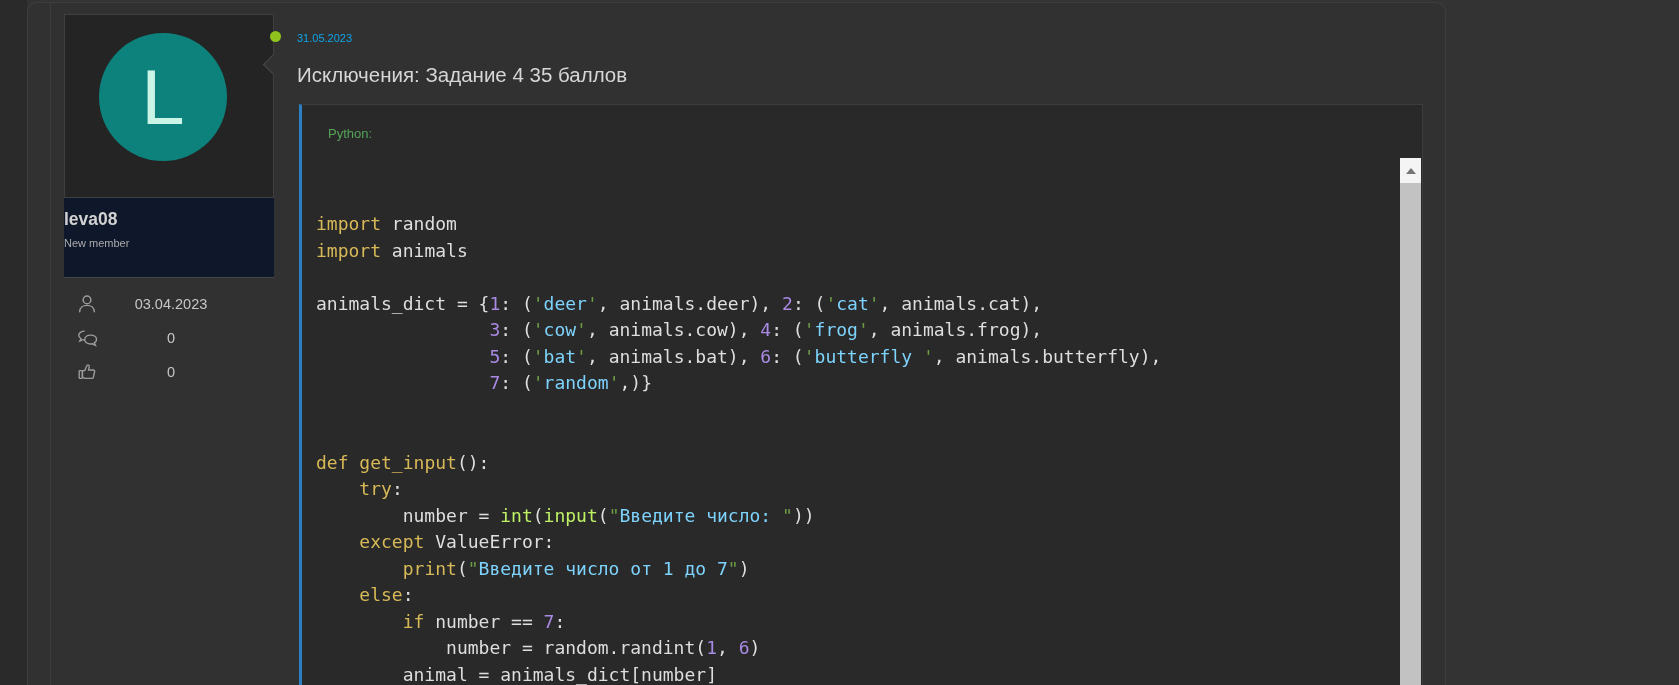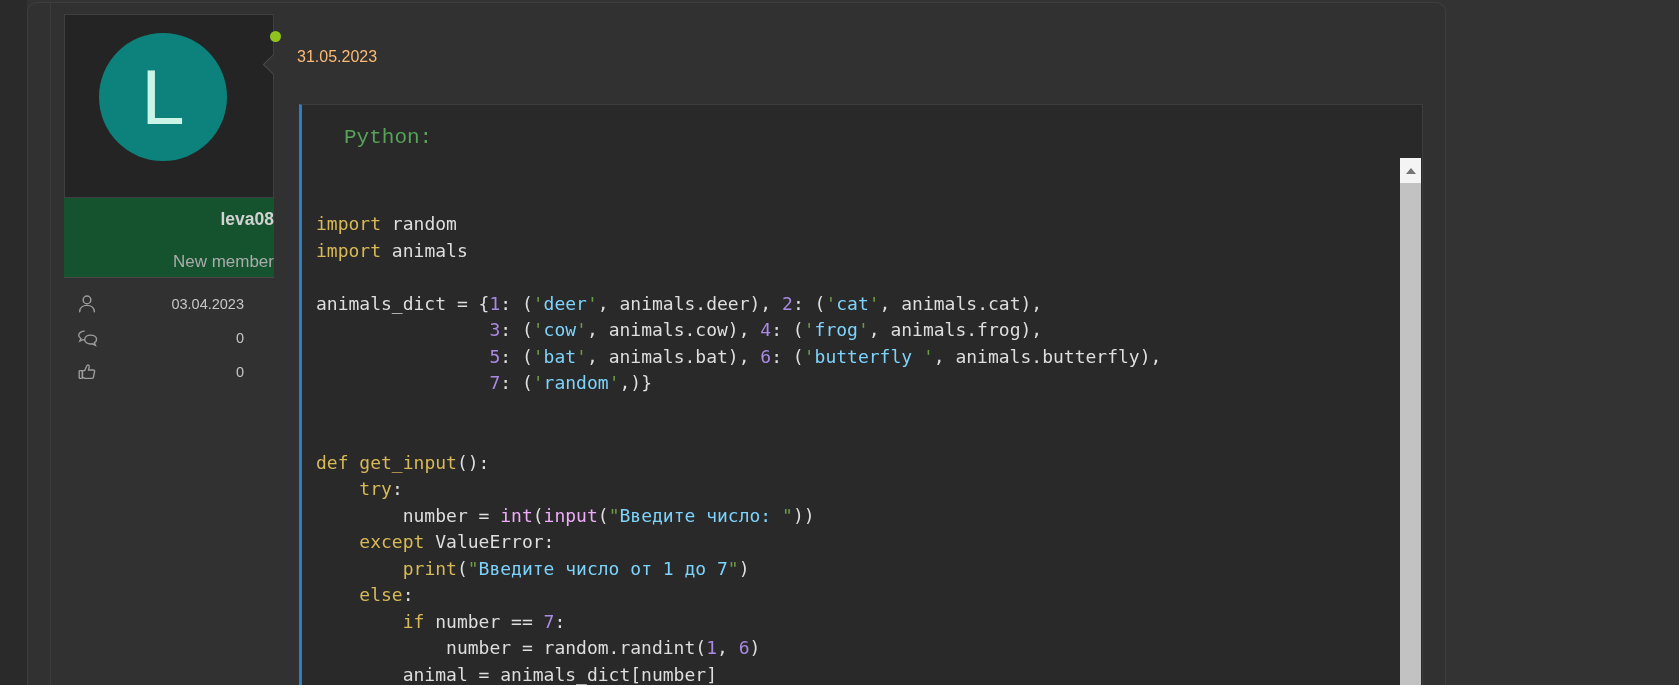--- a/index.html
+++ b/index.html
@@ -27,51 +27,51 @@
     font-size:78px;font-weight:300;line-height:1;
   }
   .online-dot{position:absolute;left:205px;top:16px;width:11px;height:11px;border-radius:50%;}
   .notch{
     position:absolute;left:201px;top:42px;width:15px;height:15px;
     transform:rotate(45deg);background:#313131;
     border-left:1px solid #4a4a4a;border-bottom:1px solid #4a4a4a;box-sizing:border-box;
   }
   .user-block{
     position:absolute;left:36px;top:195px;width:210px;height:80px;
-    background:#14532d;border-bottom:1px solid #474747;box-sizing:border-box;
-    text-align:right;
+    background:#0f172a;border-bottom:1px solid #474747;box-sizing:border-box;
+    text-align:left;
   }
   .username{margin-top:11px;font-size:17.5px;font-weight:bold;color:#d2d2d2;cursor:pointer;}
-  .user-role{margin-top:22px;font-size:17px;color:#ababab;}
+  .user-role{margin-top:7px;font-size:11px;color:#ababab;}
   .user-stats{position:absolute;left:36px;top:284px;width:210px;}
   .stat-row{
     position:relative;height:34px;display:flex;align-items:center;
     padding-left:12px;padding-right:30px;box-sizing:border-box;
   }
   .stat-icon{width:22px;height:22px;flex:0 0 22px;}
-  .stat-value{flex:1;text-align:right;font-size:14.5px;color:#c6c6c6;}
+  .stat-value{flex:1;text-align:center;font-size:14.5px;color:#c6c6c6;}
 
   
-  .post-date{position:absolute;left:269px;top:45px;font-size:16px;color:#fdba74;}
+  .post-date{position:absolute;left:269px;top:29px;font-size:11px;color:#0ea5e9;}
   .post-title{position:absolute;left:269px;top:60px;font-size:20.5px;color:#d6d6d6;}
 
   .code-block{
     position:absolute;left:271px;top:101px;width:1124px;height:600px;
     background:#292929;border:1px solid #3d3d3d;border-left:3px solid #2d7fc4;
     box-sizing:border-box;overflow:hidden;
   }
-  .code-lang{position:absolute;left:42px;top:21px;font-size:21px;color:#55a357;font-family:Liberation Mono, monospace;}
+  .code-lang{position:absolute;left:26px;top:21px;font-size:13px;color:#55a357;}
   .code-pre{position:absolute;left:0;top:70px;right:24px;bottom:0;overflow:hidden;}
   .code-lines{
     padding-left:14px;white-space:pre;
     font-family:"DejaVu Sans Mono", monospace;font-size:18px;line-height:26.5px;margin-top:36px;
   }
   .code-line{height:26.5px;}
   .t-k{color:#d8b957}
-  .t-b{color:#f0abfc}
+  .t-b{color:#bef264}
   .t-s{color:#7dd3fc}
   .t-q{color:#6d9c45}
   .t-n{color:#a98ae3}
   .t-p{color:#dedede}
 
   
   .scrollbar{position:absolute;right:1px;top:53px;bottom:0;width:21px;background:#f1f1f1;}
   .scroll-btn{
     position:absolute;left:0;top:0;width:21px;height:25px;background:#f4f4f4;
     display:flex;align-items:center;justify-content:center;cursor:pointer;
@@ -121,20 +121,21 @@
     <div class="stat-row">
       <svg class="stat-icon" viewBox="0 0 24 24" fill="none" stroke="#9c9c9c" stroke-width="1.5">
         <path d="M7 10.5h2.5l2.3-5.2c.3-.8 1.1-1.1 1.8-.7.6.3.9.9.8 1.6l-.7 3.6h5.1c1 0 1.7.9 1.5 1.9l-1.3 6c-.2.8-.8 1.3-1.6 1.3H9.5L7 17.5z"></path>
         <rect x="3.5" y="10.5" width="3.5" height="8.5" rx="0.8"></rect>
       </svg>
       <div class="stat-value">0</div>
     </div>
   </div>
 
   <div class="post-date">31.05.2023</div>
+  <div class="post-title">Исключения: Задание 4 35 баллов</div>
 
   <div class="code-block">
     <div class="code-lang">Python:</div>
     <div class="code-pre">
       <div class="code-lines"><div class="code-line"><span class="t-k">import</span><span class="t-p"> random</span></div><div class="code-line"><span class="t-k">import</span><span class="t-p"> animals</span></div><div class="code-line">&nbsp;</div><div class="code-line"><span class="t-p">animals_dict = {</span><span class="t-n">1</span><span class="t-p">: (</span><span class="t-q">'</span><span class="t-s">deer</span><span class="t-q">'</span><span class="t-p">, animals.deer), </span><span class="t-n">2</span><span class="t-p">: (</span><span class="t-q">'</span><span class="t-s">cat</span><span class="t-q">'</span><span class="t-p">, animals.cat),</span></div><div class="code-line"><span class="t-p">                </span><span class="t-n">3</span><span class="t-p">: (</span><span class="t-q">'</span><span class="t-s">cow</span><span class="t-q">'</span><span class="t-p">, animals.cow), </span><span class="t-n">4</span><span class="t-p">: (</span><span class="t-q">'</span><span class="t-s">frog</span><span class="t-q">'</span><span class="t-p">, animals.frog),</span></div><div class="code-line"><span class="t-p">                </span><span class="t-n">5</span><span class="t-p">: (</span><span class="t-q">'</span><span class="t-s">bat</span><span class="t-q">'</span><span class="t-p">, animals.bat), </span><span class="t-n">6</span><span class="t-p">: (</span><span class="t-q">'</span><span class="t-s">butterfly </span><span class="t-q">'</span><span class="t-p">, animals.butterfly),</span></div><div class="code-line"><span class="t-p">                </span><span class="t-n">7</span><span class="t-p">: (</span><span class="t-q">'</span><span class="t-s">random</span><span class="t-q">'</span><span class="t-p">,)}</span></div><div class="code-line">&nbsp;</div><div class="code-line">&nbsp;</div><div class="code-line"><span class="t-k">def</span><span class="t-p"> </span><span class="t-k">get_input</span><span class="t-p">():</span></div><div class="code-line"><span class="t-p">    </span><span class="t-k">try</span><span class="t-p">:</span></div><div class="code-line"><span class="t-p">        number = </span><span class="t-b">int</span><span class="t-p">(</span><span class="t-b">input</span><span class="t-p">(</span><span class="t-q">"</span><span class="t-s">Введите число: </span><span class="t-q">"</span><span class="t-p">))</span></div><div class="code-line"><span class="t-p">    </span><span class="t-k">except</span><span class="t-p"> ValueError:</span></div><div class="code-line"><span class="t-p">        </span><span class="t-k">print</span><span class="t-p">(</span><span class="t-q">"</span><span class="t-s">Введите число от 1 до 7</span><span class="t-q">"</span><span class="t-p">)</span></div><div class="code-line"><span class="t-p">    </span><span class="t-k">else</span><span class="t-p">:</span></div><div class="code-line"><span class="t-p">        </span><span class="t-k">if</span><span class="t-p"> number == </span><span class="t-n">7</span><span class="t-p">:</span></div><div class="code-line"><span class="t-p">            number = random.randint(</span><span class="t-n">1</span><span class="t-p">, </span><span class="t-n">6</span><span class="t-p">)</span></div><div class="code-line"><span class="t-p">        animal = animals_dict[number]</span></div><div class="code-line"><span class="t-p">        </span><span class="t-k">print</span><span class="t-p">(animal[</span><span class="t-n">1</span><span class="t-p">])</span></div></div>
     </div>
     <div class="scrollbar">
       <div class="scroll-btn">
         <div class="tri"></div>
       </div>

